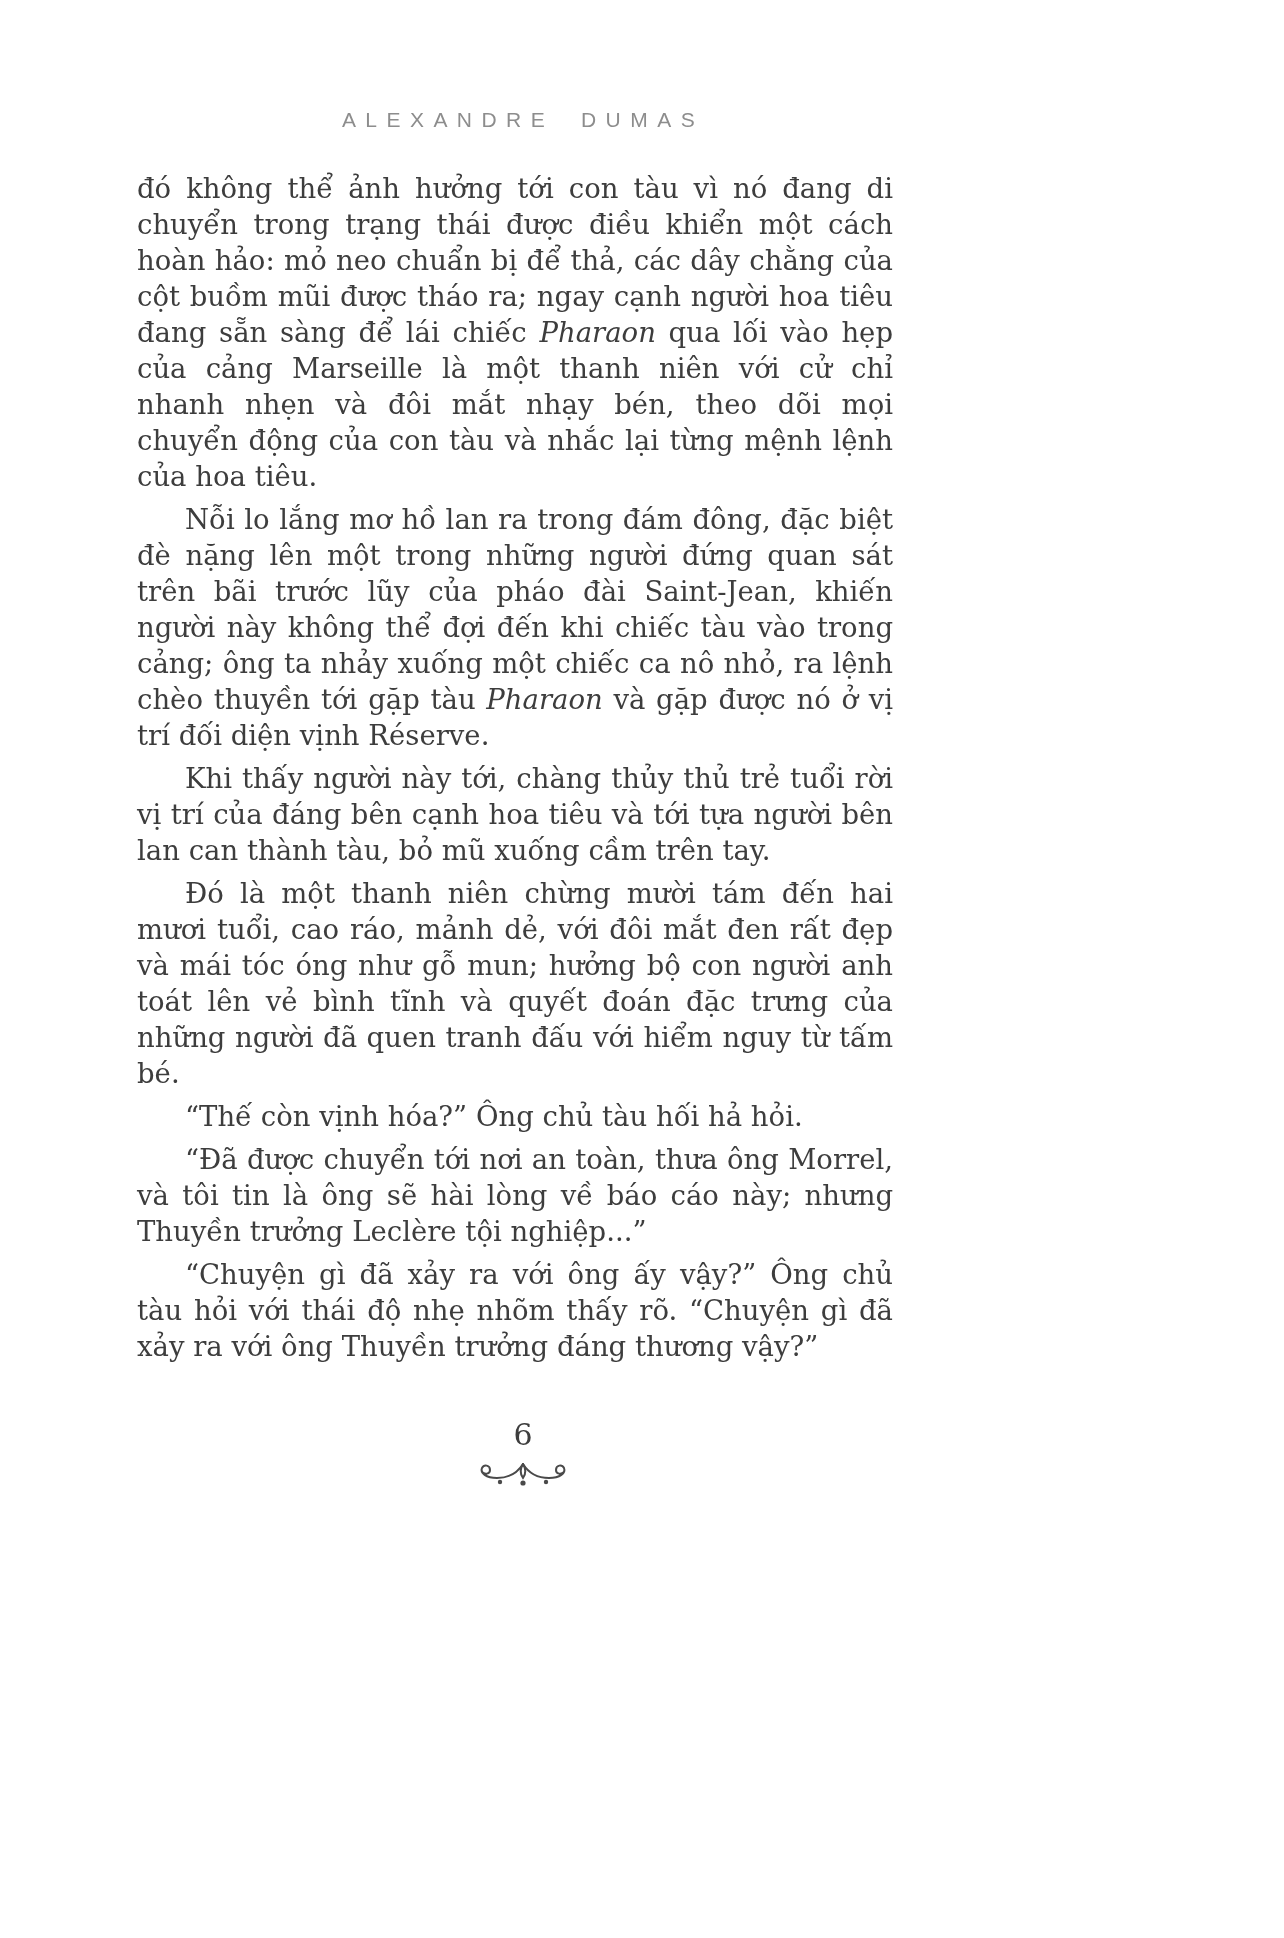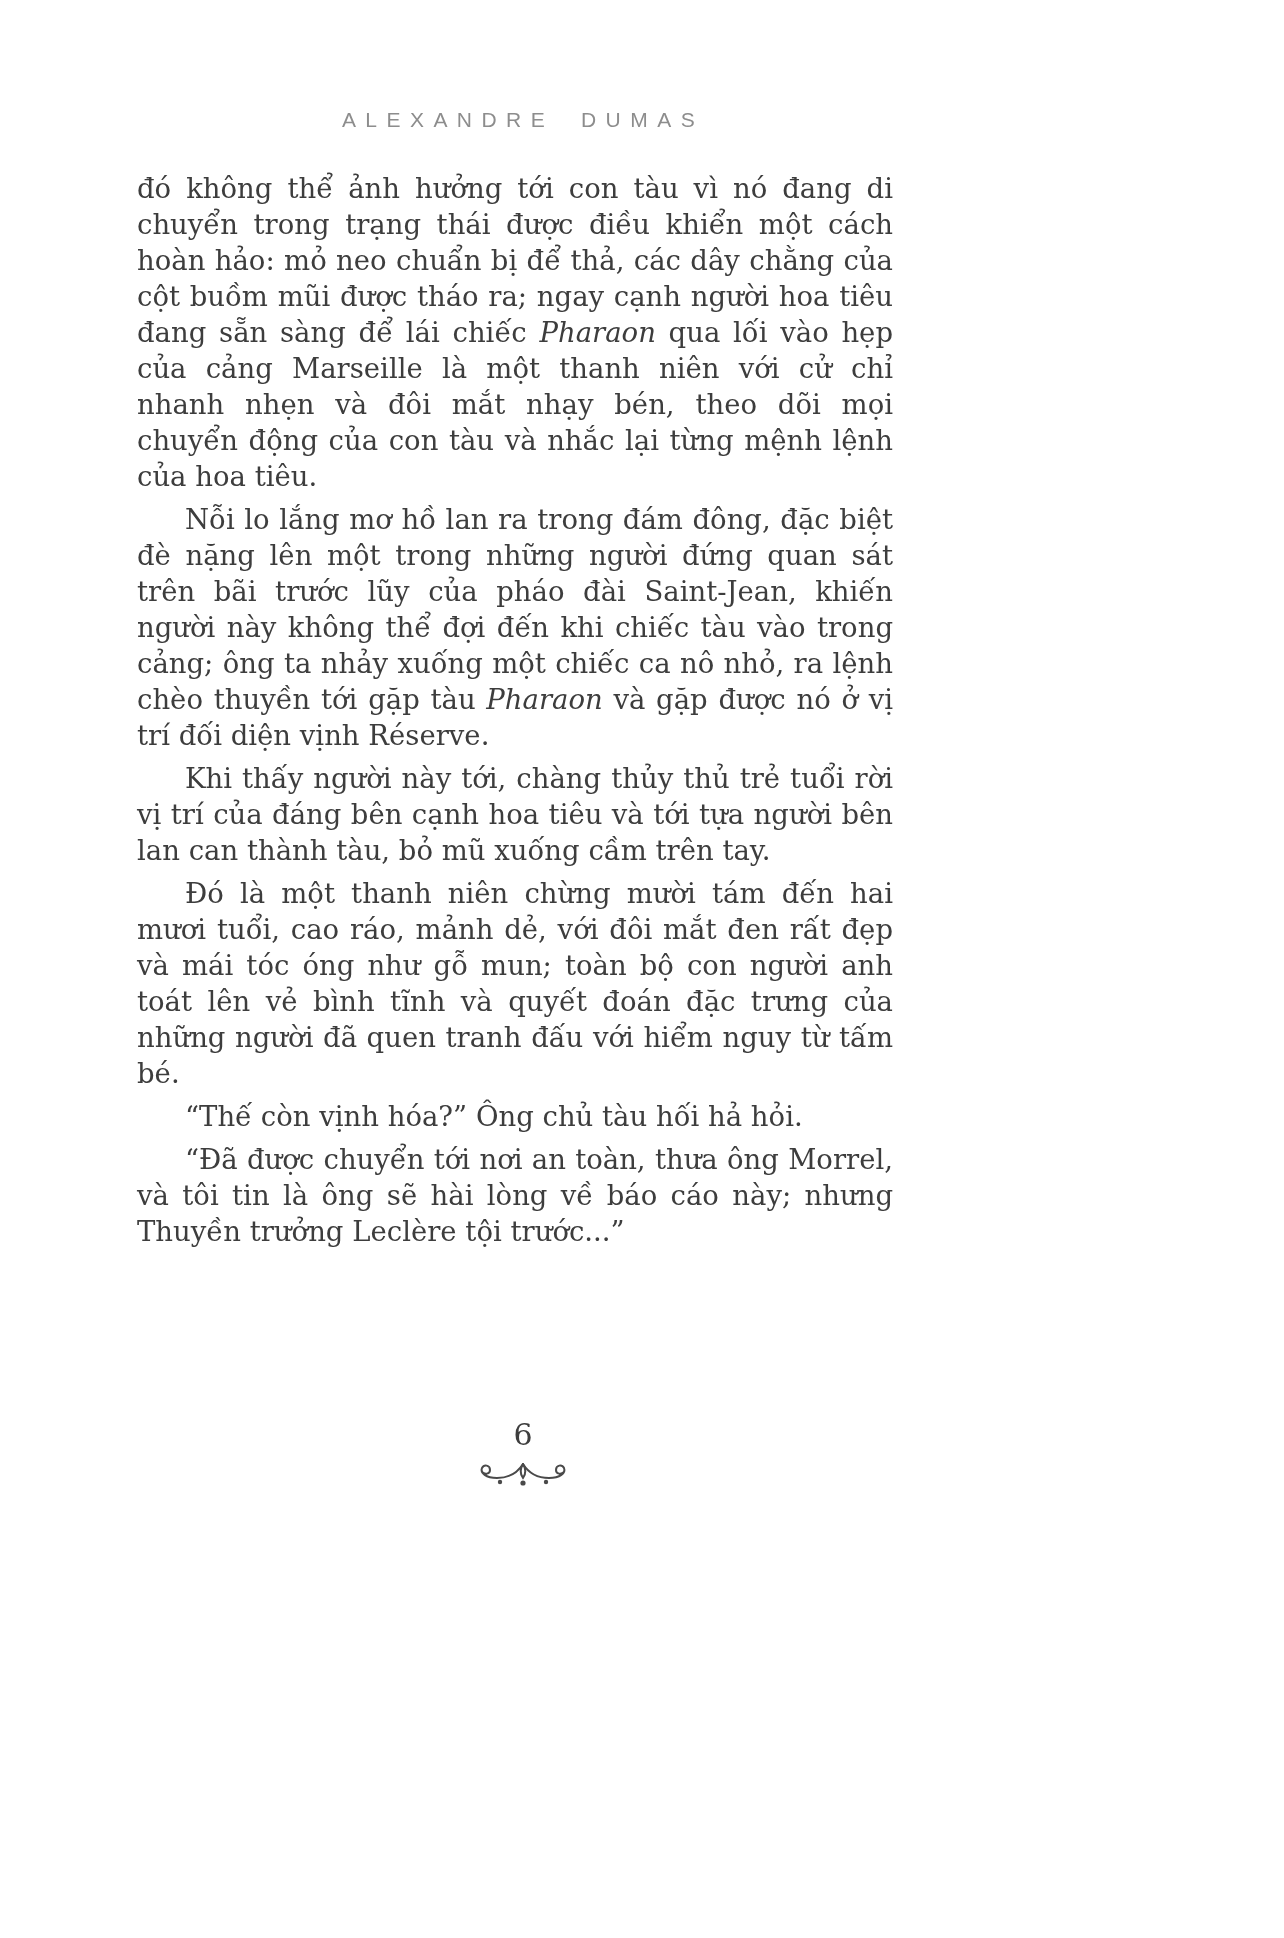--- a/index.html
+++ b/index.html
@@ -68,23 +68,24 @@
 </head>
 <body>
 
 <div class="page">
   <div class="content">
     <div class="running-header">ALEXANDRE DUMAS</div>
     <div class="body-text">
         <p class="para"><span>đó không thể ảnh hưởng tới con tàu vì nó đang di chuyển trong trạng thái được điều khiển một cách hoàn hảo: mỏ neo chuẩn bị để thả, các dây chằng của cột buồm mũi được tháo ra; ngay cạnh người hoa tiêu đang sẵn sàng để lái chiếc </span><em>Pharaon</em><span> qua lối vào hẹp của cảng Marseille là một thanh niên với cử chỉ nhanh nhẹn và đôi mắt nhạy bén, theo dõi mọi chuyển động của con tàu và nhắc lại từng mệnh lệnh của hoa tiêu.</span></p>
         <p class="para indent"><span>Nỗi lo lắng mơ hồ lan ra trong đám đông, đặc biệt đè nặng lên một trong những người đứng quan sát trên bãi trước lũy của pháo đài Saint-Jean, khiến người này không thể đợi đến khi chiếc tàu vào trong cảng; ông ta nhảy xuống một chiếc ca nô nhỏ, ra lệnh chèo thuyền tới gặp tàu </span><em>Pharaon</em><span> và gặp được nó ở vị trí đối diện vịnh Réserve.</span></p>
         <p class="para indent"><span>Khi thấy người này tới, chàng thủy thủ trẻ tuổi rời vị trí của đáng bên cạnh hoa tiêu và tới tựa người bên lan can thành tàu, bỏ mũ xuống cầm trên tay.</span></p>
-        <p class="para indent"><span>Đó là một thanh niên chừng mười tám đến hai mươi tuổi, cao ráo, mảnh dẻ, với đôi mắt đen rất đẹp và mái tóc óng như gỗ mun; toàn bộ con người anh toát lên vẻ bình tĩnh và quyết đoán đặc trưng của những người đã quen tranh đấu với hiểm nguy từ tấm bé.</span></p>
+        <p class="para indent"><span>Đó là một thanh niên chừng mười tám đến hai mươi tuổi, cao ráo, mảnh dẻ, với đôi mắt đen rất đẹp và mái tóc óng như gỗ mun; hưởng bộ con người anh toát lên vẻ bình tĩnh và quyết đoán đặc trưng của những người đã quen tranh đấu với hiểm nguy từ tấm bé.</span></p>
         <p class="para indent"><span>“Thế còn vịnh hóa?” Ông chủ tàu hối hả hỏi.</span></p>
-        <p class="para indent"><span>“Đã được chuyển tới nơi an toàn, thưa ông Morrel, và tôi tin là ông sẽ hài lòng về báo cáo này; nhưng Thuyền trưởng Leclère tội trước...”</span></p>
+        <p class="para indent"><span>“Đã được chuyển tới nơi an toàn, thưa ông Morrel, và tôi tin là ông sẽ hài lòng về báo cáo này; nhưng Thuyền trưởng Leclère tội nghiệp...”</span></p>
+        <p class="para indent"><span>“Chuyện gì đã xảy ra với ông ấy vậy?” Ông chủ tàu hỏi với thái độ nhẹ nhõm thấy rõ. “Chuyện gì đã xảy ra với ông Thuyền trưởng đáng thương vậy?”</span></p>
       </div>
   </div>
   <div class="footer">
     <div class="page-number">6</div>
     <div class="ornament">
       <svg width="112" height="30" viewBox="0 0 112 30" aria-hidden="true">
         <g fill="none" stroke="#4a4a4a" stroke-width="2" stroke-linecap="round">
           <path d="M56 6 C51 14 42 20 30 20 C19 20 13 15 15 10 C17 6 23 7 23 12 C23 16 18 17 15 14"></path>
           <path d="M56 6 C61 14 70 20 82 20 C93 20 99 15 97 10 C95 6 89 7 89 12 C89 16 94 17 97 14"></path>
           <path d="M56 6 C53 11 53 16 56 20 C59 16 59 11 56 6"></path>

